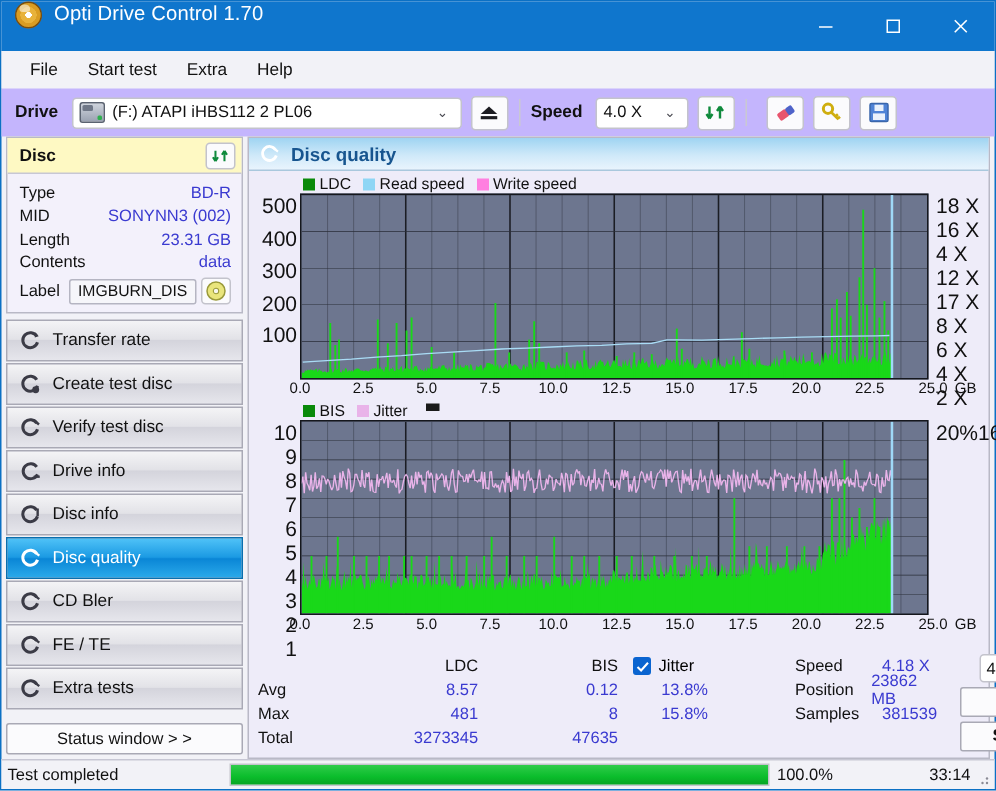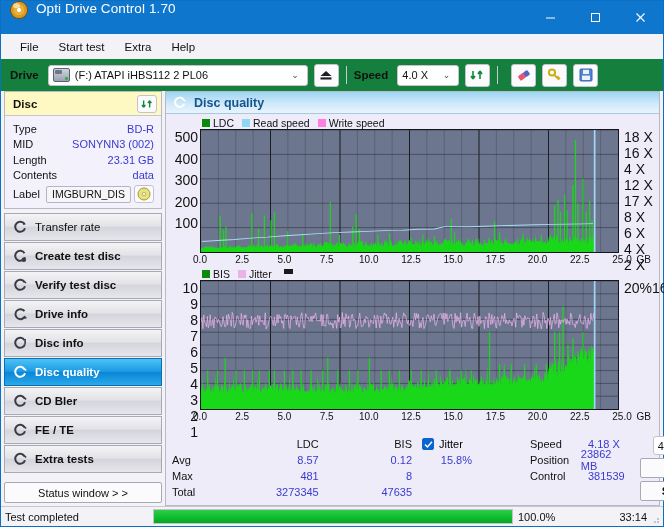--- a/index.html
+++ b/index.html
@@ -44,21 +44,21 @@
   .win-btn svg{display:block;}
   
   .menubar{
     height:25px;background:#f2f2f7;display:flex;align-items:center;
     padding-left:9px;flex:0 0 auto;
   }
   .menu-item{font-size:11.5px;color:#111;padding:3px 10px;}
   
   .toolbar{
     height:32px;display:flex;align-items:center;padding:0 10px 0 9px;
-    background:#15803d;flex:0 0 auto;gap:0;
+    background:#c4b5fd;flex:0 0 auto;gap:0;
   }
   .tb-label{font-weight:bold;font-size:11.5px;color:#111;margin-right:9px;}
   .combo{
     height:21px;background:#fff;border:1px solid #c3c3cc;border-radius:3px;
     display:flex;align-items:center;box-sizing:border-box;
     font-size:11px;color:#111;padding:0 3px 0 4px;
   }
   .combo .chev{margin-left:auto;color:#4a4a52;font-size:9px;padding:0 5px;}
   .drive-combo{width:260px;}
   .drive-ico{
@@ -112,21 +112,21 @@
     display:flex;align-items:center;justify-content:center;box-sizing:border-box;
   }
   
   .nav{margin-top:4px;display:flex;flex-direction:column;}
   .nav-btn{
     height:28px;margin-bottom:0;border:1px solid #a9a9b5;
     background:linear-gradient(#f4f4f6 0%,#e2e2e7 47%,#d4d4dc 50%,#e6e6ec 100%);
     display:flex;align-items:center;padding-left:8px;box-sizing:border-box;
     font-size:11.5px;color:#111;
   }
-  .nav-btn + .nav-btn{margin-top:1px;font-weight:bold;}
+  .nav-btn + .nav-btn{margin-top:1px;}
   .nav-btn.sel{
     background:linear-gradient(#4fc2f7 0%,#1b9ae3 48%,#0a86d6 52%,#2aa9ea 100%);
     border-color:#0a6fae;color:#fff;
   }
   .nav-ico{width:15px;height:15px;margin-right:7px;flex:0 0 auto;}
   .statusbtn-wrap{margin-top:auto;padding-bottom:3px;}
   .status-btn{
     height:21px;border:1px solid #a9a9b5;background:#fbfbfd;border-radius:2px;
     display:flex;align-items:center;justify-content:center;font-size:11px;color:#111;box-sizing:border-box;
   }
@@ -729,36 +729,39 @@
           <div class="stats-mid">
             <div class="chk-row">
               <span class="chk">
                 <svg width="9" height="9" viewBox="0 0 9 9">
                     <path d="M1 4.6 L3.4 7 L8 1.8" stroke="#fff" stroke-width="1.4" fill="none"></path>
                   </svg>
               </span>
               <span>Jitter</span>
             </div>
             <div class="chk-row">
+              <span class="jit-v">13.8%</span>
+            </div>
+            <div class="chk-row">
               <span class="jit-v">15.8%</span>
             </div>
           </div>
 
           <div class="stats-right">
             <div class="sr-col">
               <div class="sr-row">
                 <span class="sr-k">Speed</span>
                 <span class="sr-v">4.18 X</span>
               </div>
               <div class="sr-row">
                 <span class="sr-k">Position</span>
                 <span class="sr-v">23862 MB</span>
               </div>
               <div class="sr-row">
-                <span class="sr-k">Control</span>
+                <span class="sr-k">Samples</span>
                 <span class="sr-v">381539</span>
               </div>
             </div>
             <div class="btn-col">
               <div class="combo sel-speed">
                 <span>4.0 X</span>
 
               </div>
               <div class="act-btn">Start full</div>
               <div class="act-btn">Start part</div>

